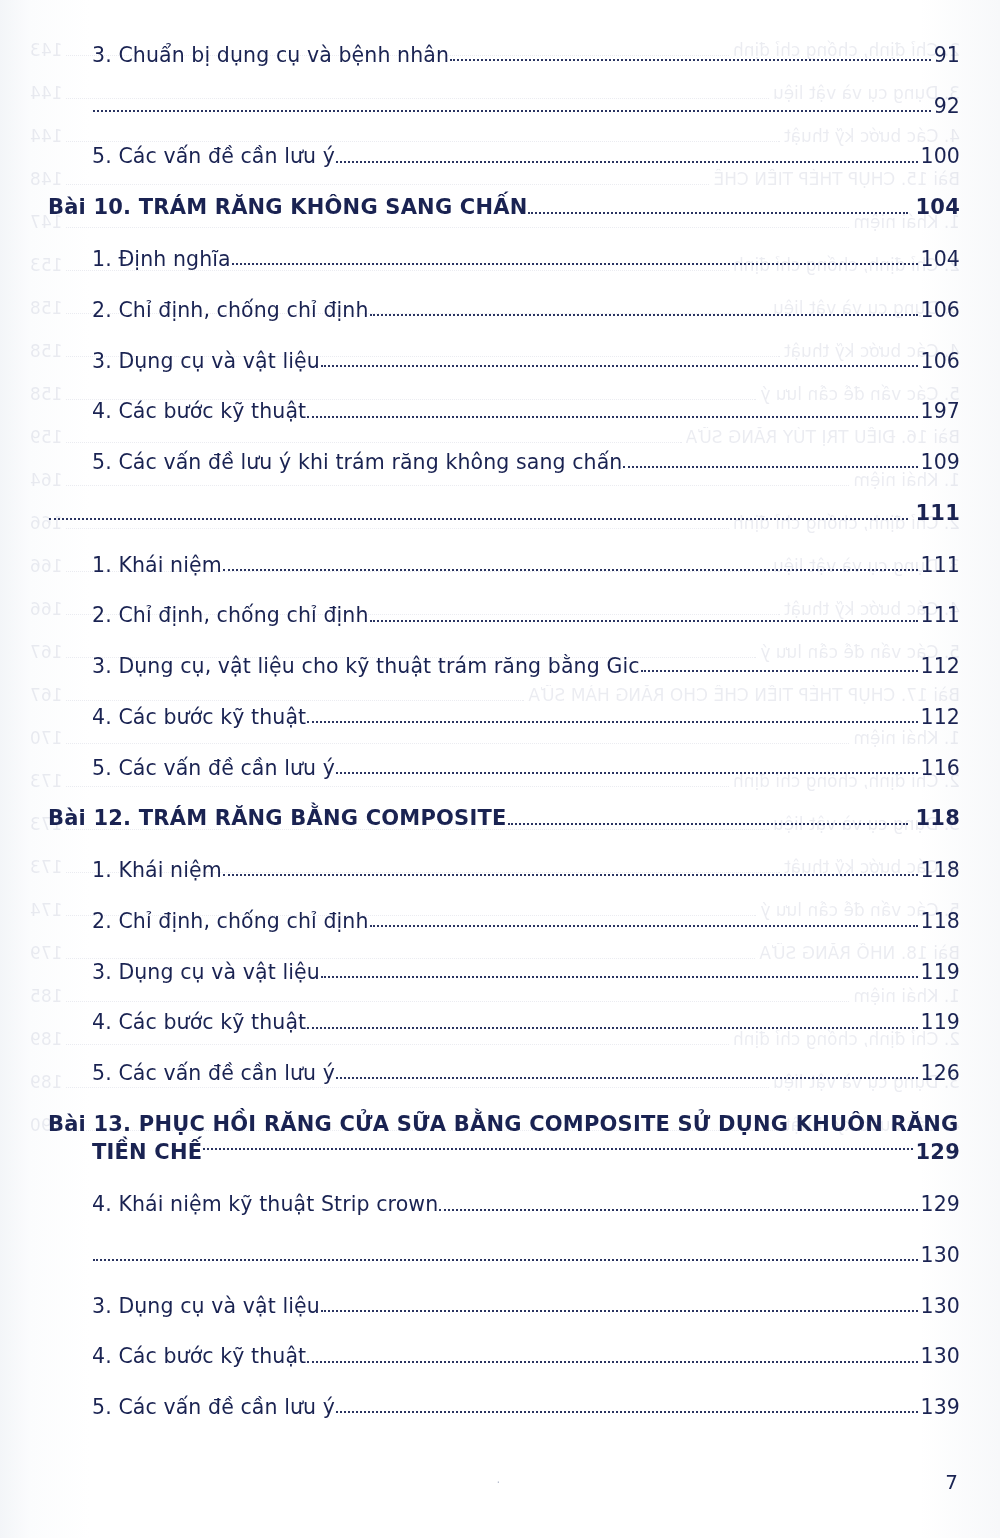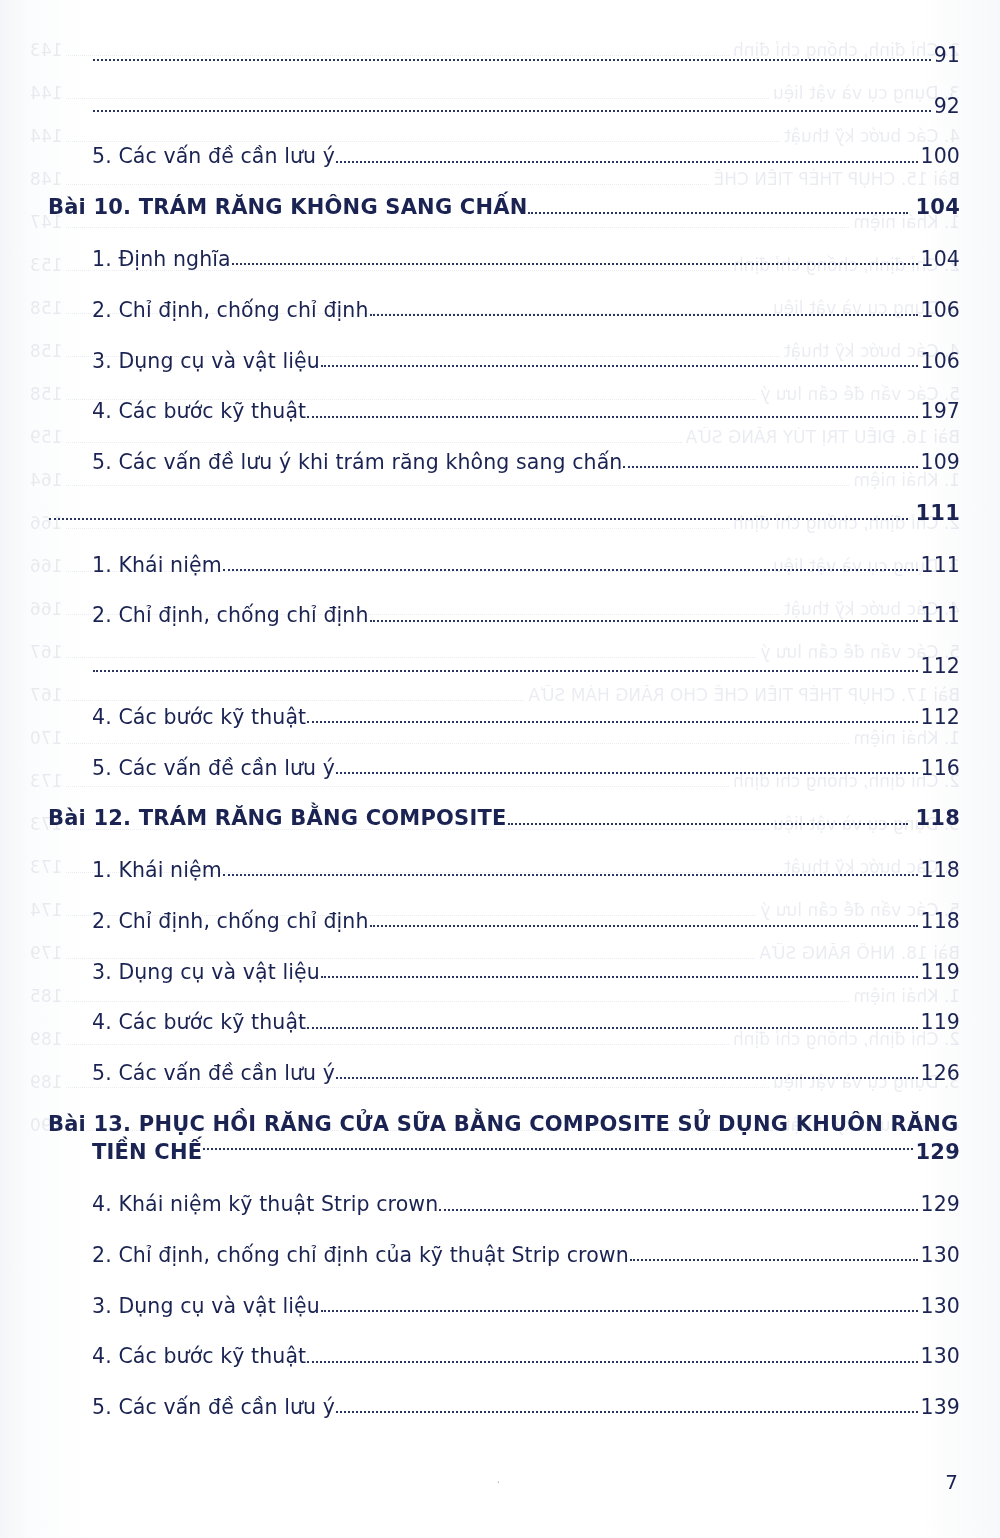--- a/index.html
+++ b/index.html
@@ -265,20 +265,21 @@
       </div>
       <div class="bl-row">
         <span class="bl-t">4. Các bước kỹ thuật</span>
         <span class="bl-d"></span>
         <span>190</span>
       </div>
     </div>
 
   <div class="content" id="toc">
       <div class="toc-row level-2">
+        <span class="toc-title">3. Chuẩn bị dụng cụ và bệnh nhân</span>
         <span class="dots"></span>
         <span class="toc-page">91</span>
       </div>
       <div class="toc-row level-2">
         <span class="dots"></span>
         <span class="toc-page">92</span>
       </div>
       <div class="toc-row level-2">
         <span class="toc-title">5. Các vấn đề cần lưu ý</span>
         <span class="dots"></span>
@@ -322,20 +323,21 @@
         <span class="toc-title">1. Khái niệm</span>
         <span class="dots"></span>
         <span class="toc-page">111</span>
       </div>
       <div class="toc-row level-2">
         <span class="toc-title">2. Chỉ định, chống chỉ định</span>
         <span class="dots"></span>
         <span class="toc-page">111</span>
       </div>
       <div class="toc-row level-2">
+        <span class="toc-title">3. Dụng cụ, vật liệu cho kỹ thuật trám răng bằng Gic</span>
         <span class="dots"></span>
         <span class="toc-page">112</span>
       </div>
       <div class="toc-row level-2">
         <span class="toc-title">4. Các bước kỹ thuật</span>
         <span class="dots"></span>
         <span class="toc-page">112</span>
       </div>
       <div class="toc-row level-2">
         <span class="toc-title">5. Các vấn đề cần lưu ý</span>
@@ -379,21 +381,20 @@
           <span class="dots"></span>
           <span class="toc-page">129</span>
         </span>
       </div>
       <div class="toc-row level-2">
         <span class="toc-title">4. Khái niệm kỹ thuật Strip crown</span>
         <span class="dots"></span>
         <span class="toc-page">129</span>
       </div>
       <div class="toc-row level-2">
-        <span class="toc-title">2. Chỉ định, chống chỉ định của kỹ thuật Strip crown</span>
         <span class="dots"></span>
         <span class="toc-page">130</span>
       </div>
       <div class="toc-row level-2">
         <span class="toc-title">3. Dụng cụ và vật liệu</span>
         <span class="dots"></span>
         <span class="toc-page">130</span>
       </div>
       <div class="toc-row level-2">
         <span class="toc-title">4. Các bước kỹ thuật</span>

